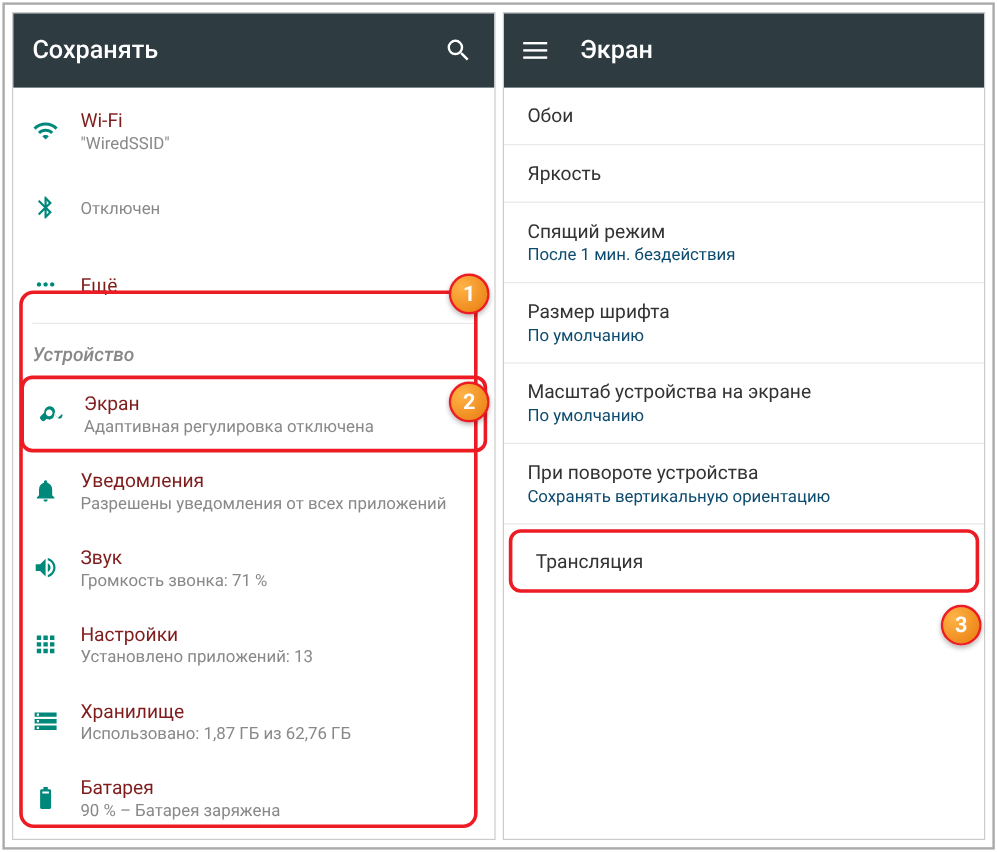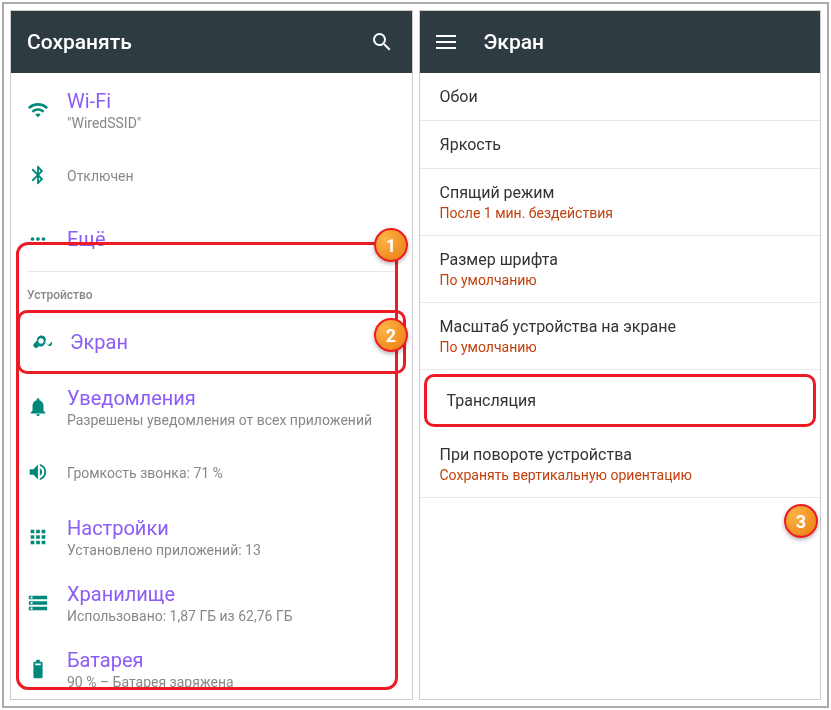--- a/index.html
+++ b/index.html
@@ -10,27 +10,27 @@
 .appbar-title { font-size: 21px; font-weight: 500; flex: 1; }
 .appbar-icon { width: 28px; height: 28px; display: flex; align-items: center; justify-content: center; cursor: pointer; }
 .appbar-icon svg { fill: #fff; }
 .hamburger { font-size: 24px; margin-right: 28px; display: flex; flex-direction: column; gap: 4px; }
 .hamburger span { display:block; width: 20px; height: 2px; background: #fff; }
 .list { flex: 1; overflow-y: auto; position: relative; padding-top: 4px; }
 .item { display: flex; align-items: center; padding: 12px 16px; min-height: 64px; position: relative; }
 .item-icon { width: 40px; display: flex; align-items: center; justify-content: flex-start; color: #00897b; }
 .item-icon svg { fill: #00897b; width: 22px; height: 22px; }
 .item-text { flex: 1; }
-.item-title { font-size: 20px; color: #8b5cf6; font-weight: 400; }
+.item-title { font-size: 16px; color: #7f1d1d; font-weight: 400; }
 .item-sub { font-size: 14px; color: #888; margin-top: 2px; }
-.section-header { font-size: 12px; color: #888; padding: 16px 16px 8px; font-weight: 500; }
+.section-header { font-size: 16px; color: #888; padding: 16px 16px 8px; font-weight: 500; font-style: italic; }
 .divider { border-bottom: 1px solid #e8e8e8; margin: 0 16px; }
 .item-right { padding: 14px 20px; border-bottom: 1px solid #e8e8e8; }
 .item-right .item-title { font-size: 16px; color: #333; }
-.item-right .item-sub { font-size: 14px; color: #c2410c; margin-top: 3px; }
+.item-right .item-sub { font-size: 14px; color: #0c4a6e; margin-top: 3px; }
 .highlight-box { position: absolute; border: 3px solid #ed1c24; border-radius: 12px; pointer-events: none; z-index: 100; }
 .badge { position: absolute; width: 34px; height: 34px; border-radius: 50%; background: radial-gradient(circle at 30% 30%, #ffb347, #e87b0e); border: 2px solid #ed1c24; color: #fff; font-weight: bold; display: flex; align-items: center; justify-content: center; font-size: 18px; z-index: 101; box-shadow: 0 2px 4px rgba(0,0,0,0.3); }
 .highlight-inner { border: 3px solid #ed1c24; border-radius: 10px; padding: 8px 10px; margin: 2px 4px; }
 </style>
 </head>
 <body>
 
 <div class="outer">
 
   <div class="screen">
@@ -78,20 +78,21 @@
       <div class="section-header">Устройство</div>
 
       <div class="item highlight-inner" style="margin:0 6px;">
         <div class="item-icon">
             <svg viewBox="0 0 24 24">
               <path d="M20 15.31l-3.38-3.38c.64-1.08.84-2.43.37-3.77-.64-1.84-2.33-3.14-4.27-3.15-3.03-.02-5.49 2.58-5.17 5.65l-3.38 3.38c-.78.78-.78 2.05 0 2.83l1.06 1.06c.78.78 2.05.78 2.83 0L9.69 16.3c1.08.64 2.43.84 3.77.37 1.84-.64 3.14-2.33 3.15-4.27v-.09l3.39 3.39c.78.78 2.05.78 2.83 0l1.06-1.06c.78-.78.78-2.05 0-2.83zM12 14c-1.66 0-3-1.34-3-3s1.34-3 3-3 3 1.34 3 3-1.34 3-3 3z"></path>
             </svg>
           </div>
         <div class="item-text">
           <div class="item-title">Экран</div>
+          <div class="item-sub">Адаптивная регулировка отключена</div>
         </div>
       </div>
 
       <div class="item">
         <div class="item-icon">
             <svg viewBox="0 0 24 24">
               <path d="M12 22c1.1 0 2-.9 2-2h-4c0 1.1.9 2 2 2zm6-6v-5c0-3.07-1.63-5.64-4.5-6.32V4c0-.83-.67-1.5-1.5-1.5s-1.5.67-1.5 1.5v.68C7.64 5.36 6 7.92 6 11v5l-2 2v1h16v-1l-2-2z"></path>
             </svg>
           </div>
         <div class="item-text">
@@ -99,20 +100,21 @@
           <div class="item-sub">Разрешены уведомления от всех приложений</div>
         </div>
       </div>
       <div class="item">
         <div class="item-icon">
             <svg viewBox="0 0 24 24">
               <path d="M3 9v6h4l5 5V4L7 9H3zm13.5 3c0-1.77-1.02-3.29-2.5-4.03v8.05c1.48-.73 2.5-2.25 2.5-4.02zM14 3.23v2.06c2.89.86 5 3.54 5 6.71s-2.11 5.85-5 6.71v2.06c4.01-.91 7-4.49 7-8.77 0-4.28-2.99-7.86-7-8.77z"></path>
             </svg>
           </div>
         <div class="item-text">
+          <div class="item-title">Звук</div>
           <div class="item-sub">Громкость звонка: 71 %</div>
         </div>
       </div>
       <div class="item">
         <div class="item-icon">
             <svg viewBox="0 0 24 24">
               <path d="M4 8h4V4H4v4zm6 12h4v-4h-4v4zm-6 0h4v-4H4v4zm0-6h4v-4H4v4zm6 0h4v-4h-4v4zm6-10v4h4V4h-4zm-6 4h4V4h-4v4zm6 6h4v-4h-4v4zm0 6h4v-4h-4v4z"></path>
             </svg>
           </div>
         <div class="item-text">
@@ -166,26 +168,26 @@
         <div class="item-sub">После 1 мин. бездействия</div>
       </div>
       <div class="item-right">
         <div class="item-title">Размер шрифта</div>
         <div class="item-sub">По умолчанию</div>
       </div>
       <div class="item-right">
         <div class="item-title">Масштаб устройства на экране</div>
         <div class="item-sub">По умолчанию</div>
       </div>
-      <div class="item-right" style="border:3px solid #ed1c24; border-radius:10px; margin:4px;">
-        <div class="item-title">Трансляция</div>
-      </div>
       <div class="item-right">
         <div class="item-title">При повороте устройства</div>
         <div class="item-sub">Сохранять вертикальную ориентацию</div>
+      </div>
+      <div class="item-right" style="border:3px solid #ed1c24; border-radius:10px; margin:4px;">
+        <div class="item-title">Трансляция</div>
       </div>
     </div>
   </div>
 </div>
 
 <div class="highlight-box" style="left:16px; top:242px; width:382px; height:448px;"></div>
 <div class="badge" style="left:374px; top:228px;">1</div>
 <div class="badge" style="left:374px; top:318px;">2</div>
 <div class="badge" style="left:784px; top:504px;">3</div>
 

